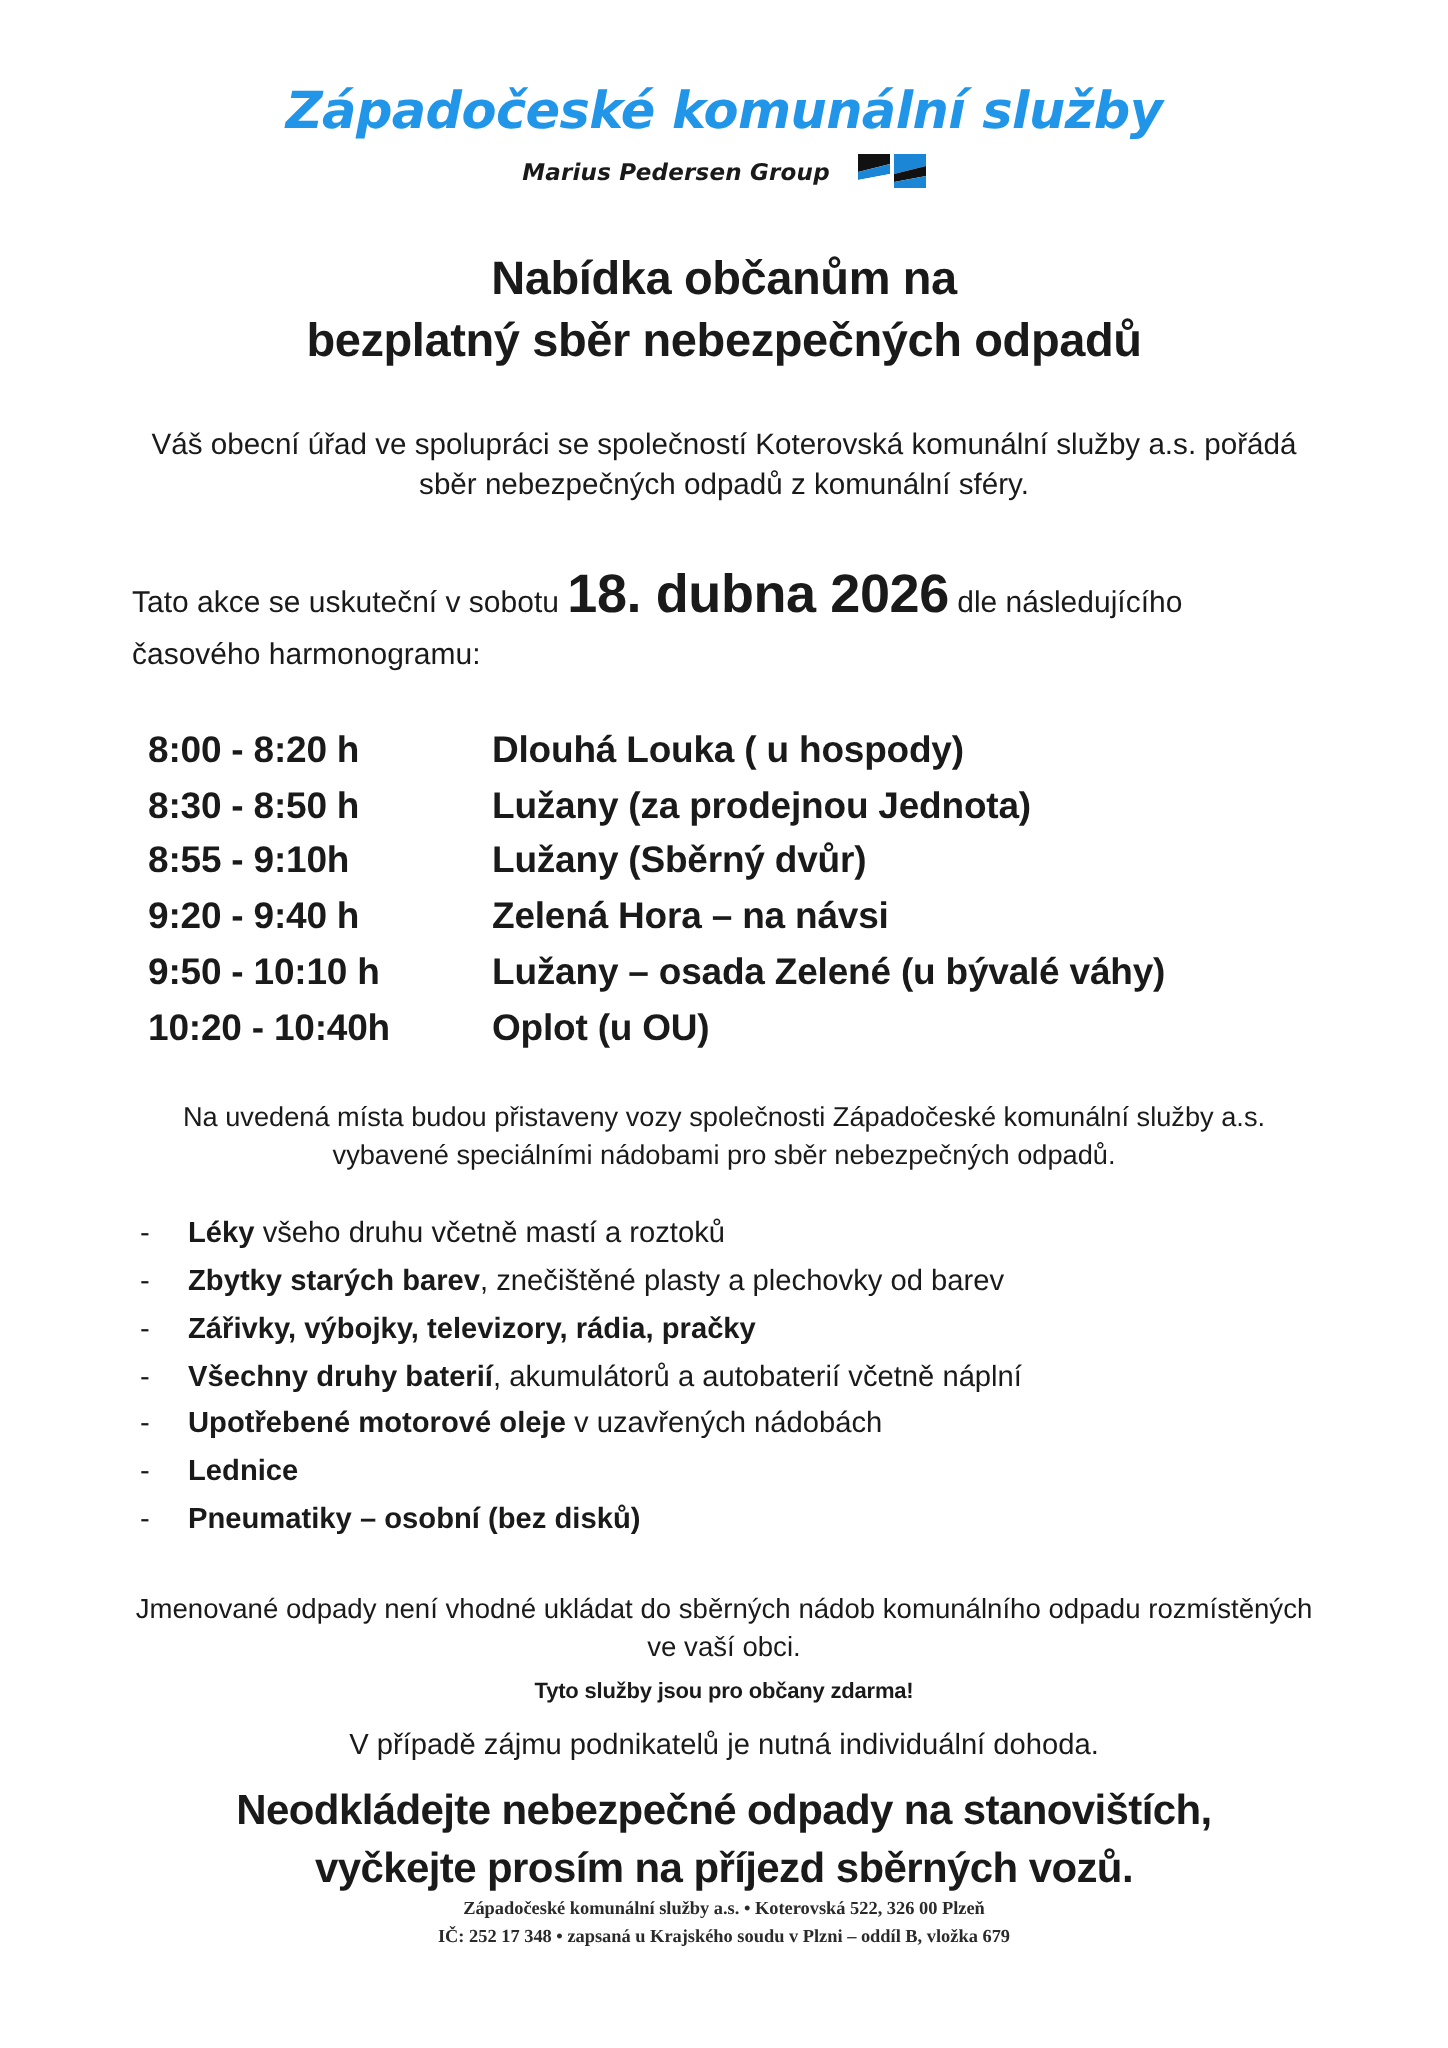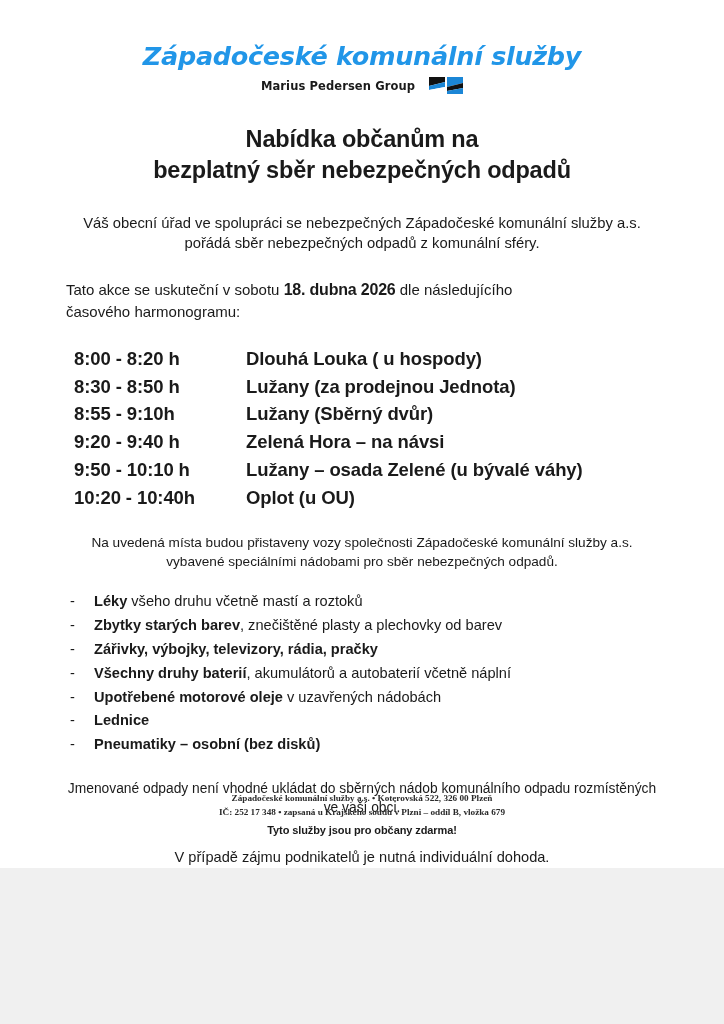--- a/index.html
+++ b/index.html
@@ -3,21 +3,21 @@
 <meta charset="utf-8">
 <style>
   html, body {
     margin: 0;
     padding: 0;
     background: #f0f0f0;
   }
   .page {
     position: relative;
     width: 724px;
-    height: 868px;
+    height: 1024px;
     margin: 0 auto;
     background: #ffffff;
     overflow: hidden;
     font-family: "Liberation Sans", sans-serif;
     color: #1a1a1a;
     box-sizing: border-box;
   }
 
   
   .logo-block {
@@ -38,20 +38,21 @@
     margin-top: 7px;
     display: flex;
     align-items: center;
     justify-content: center;
     gap: 14px;
   }
   .logo-sub {
     font-family: "DejaVu Sans", sans-serif;
     font-size: 11.5px;
     font-weight: bold;
+    font-style: italic;
     color: #1a1a1a;
     letter-spacing: 0.1px;
   }
   .logo-flag {
     display: block;
     width: 34px;
     height: 17px;
   }
 
   
@@ -75,21 +76,21 @@
   }
 
   
   .dateline {
     margin: 24px 66px 0 66px;
     font-size: 15px;
     line-height: 1.45;
     text-align: justify;
   }
   .dateline .date-strong {
-    font-size: 16px;
+    font-size: 27px;
     font-weight: bold;
     letter-spacing: -0.2px;
   }
   .dateline .l2 { display:block; text-align:left; }
 
   
   .schedule {
     margin: 22px 0 0 74px;
   }
   .sched-row {
@@ -207,21 +208,21 @@
       </span>
     </div>
   </div>
 
   <div class="main-title">
     <span class="l1">Nabídka občanům na</span>
     <span class="l2">bezplatný sběr nebezpečných odpadů</span>
   </div>
 
   <div class="intro">
-    <span>Váš obecní úřad ve spolupráci se nebezpečných Západočeské komunální služby</span>
+    <span>Váš obecní úřad ve spolupráci se společností Koterovská komunální služby</span>
     <span>a.s. pořádá sběr nebezpečných odpadů z komunální sféry.</span>
   </div>
 
   <div class="dateline">
     <span>Tato akce se uskuteční v sobotu</span>
     <span class="date-strong">18. dubna 2026</span>
     <span>dle následujícího</span>
     <span class="l2">časového harmonogramu:</span>
   </div>
 

